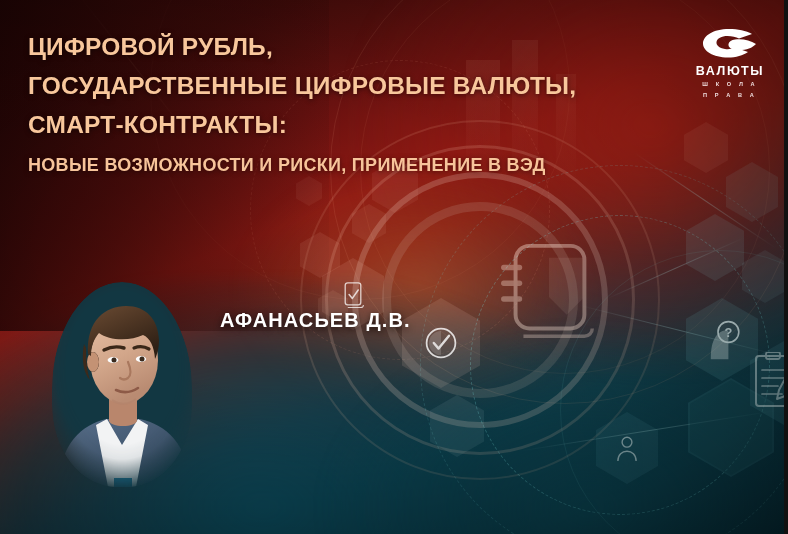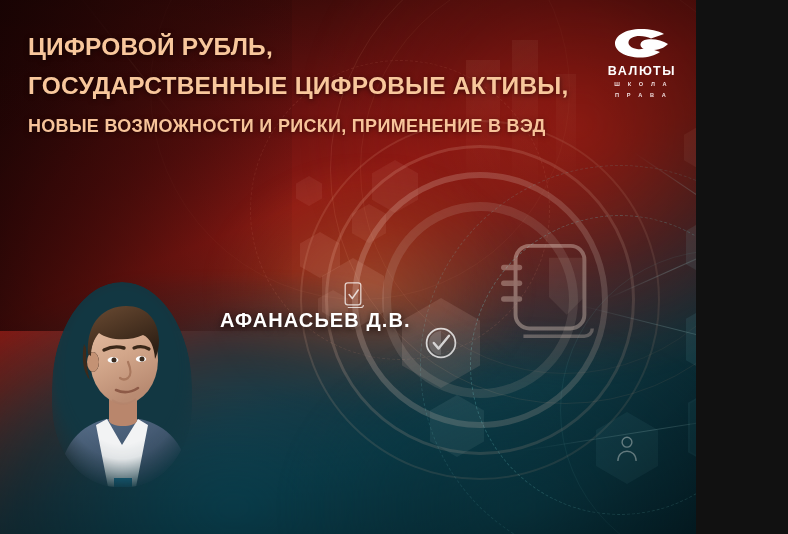--- a/index.html
+++ b/index.html
@@ -1,21 +1,21 @@
 <!DOCTYPE html>
 <html lang="ru"><head>
 <meta charset="utf-8">
 <title>Banner</title>
 <style>
   html,body{margin:0;padding:0;background:#111;}
   *{box-sizing:border-box;}
 
   .stage{
     position:relative;
-    width:696px;height:534px;
+    width:784px;height:534px;
     overflow:hidden;
     font-family:"Liberation Sans","DejaVu Sans",sans-serif;
     background:#4d7c0f;
     user-select:none;
   }
 
   
   .bg-base{
     position:absolute;inset:0;
     background:
@@ -328,21 +328,22 @@
 
         <path d="M64 108 q11 5 22 -2" stroke="#8d5a47" stroke-width="2.6" fill="none" stroke-linecap="round"></path>
 
         <path d="M60 118 q12 8 24 -1" stroke="#b4836b" stroke-width="2" fill="none" opacity=".7"></path>
       </svg>
     </div>
   </div>
 
   <div class="title-block">
     <div class="tline">ЦИФРОВОЙ РУБЛЬ,</div>
-    <div class="tline">ГОСУДАРСТВЕННЫЕ ЦИФРОВЫЕ АКТИВЫ,</div>
+    <div class="tline">ГОСУДАРСТВЕННЫЕ ЦИФРОВЫЕ ВАЛЮТЫ,</div>
+    <div class="tline">СМАРТ-КОНТРАКТЫ:</div>
     <div class="subline">НОВЫЕ ВОЗМОЖНОСТИ И РИСКИ, ПРИМЕНЕНИЕ В ВЭД</div>
   </div>
 
   <div class="speaker">АФАНАСЬЕВ Д.В.</div>
 
 
   <div class="logo">
     <svg class="logo-mark" viewBox="0 0 120 62">
       <path d="M58 3 C26 3 6 17 6 32 C6 47 26 60 56 60 C72 60 86 56 96 49 L70 40 C64 43 57 44 50 43 C38 41 32 35 33 29 C34 22 43 17 55 17 C64 17 72 19 78 22 L104 13 C92 6 76 3 58 3 Z" fill="#ffffff"></path>
       <path d="M70 24 C84 22 100 25 112 33 C104 42 88 47 72 45 C62 44 56 39 57 33 C58 28 63 25 70 24 Z" fill="#ffffff"></path>

